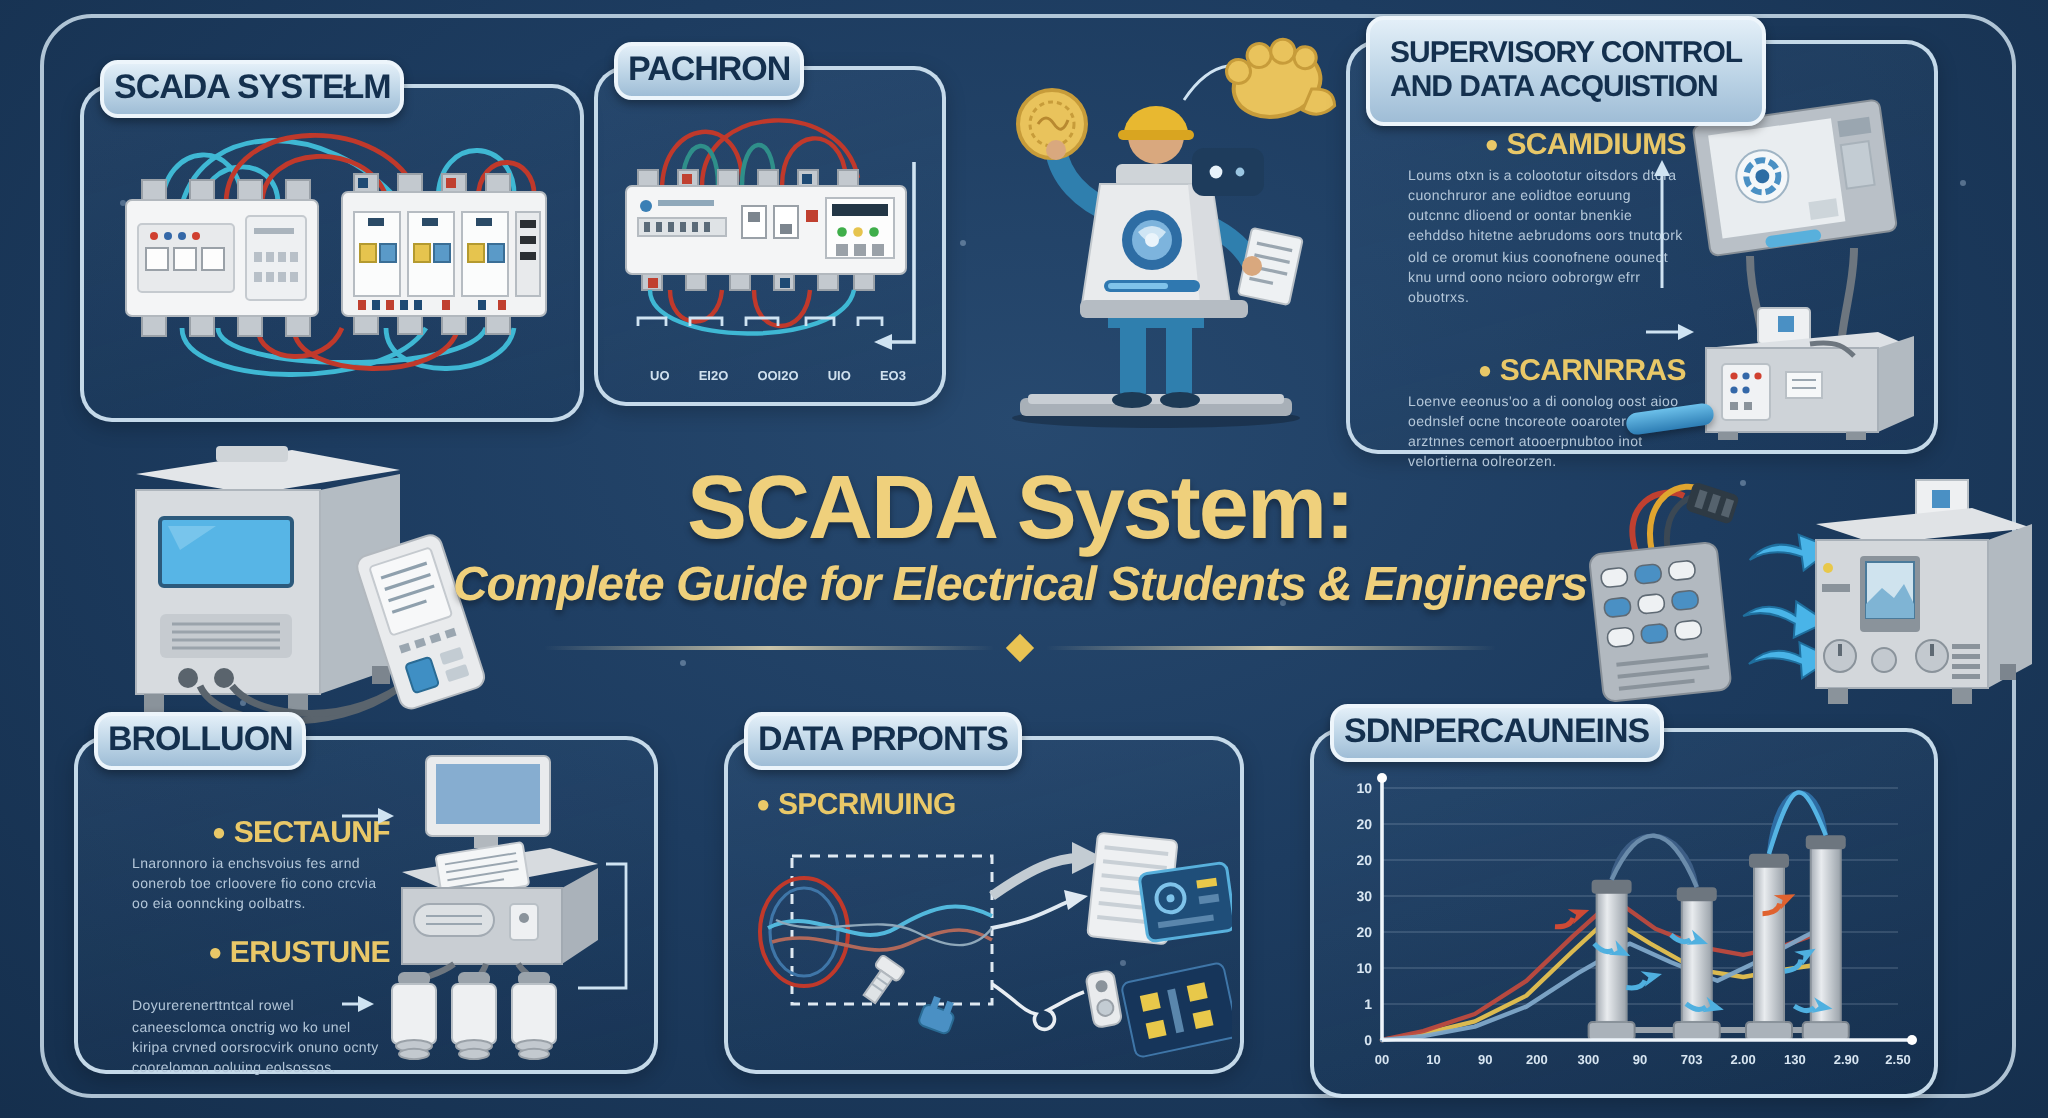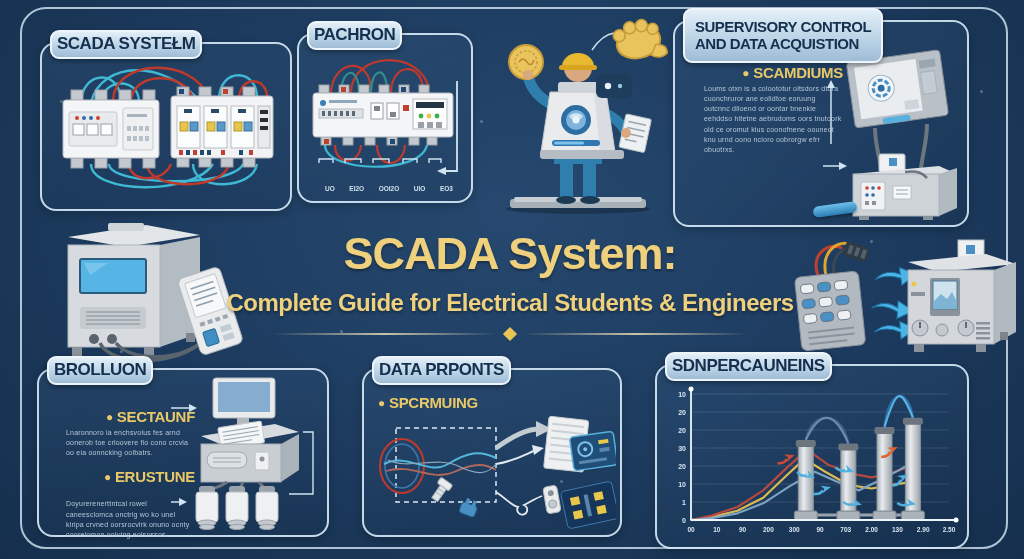--- a/index.html
+++ b/index.html
@@ -20,22 +20,22 @@
     box-shadow:0 2px 5px rgba(0,0,0,.35);}
   .badge.two-line{font-size:15px;line-height:1.1;padding:9px 10px;}
   .bullets{position:absolute;}
   .bullet{margin-bottom:10px;}
   .bullet-head{color:#e9c868;font-weight:bold;font-size:15px;letter-spacing:-.3px;text-align:right;}
   .bullet-head .dot{color:#e9c868;margin-right:4px;font-size:12px;vertical-align:1px;}
   .body-text{margin:3px 0 0 13px;color:#b4c7d9;font-size:7px;line-height:1.45;letter-spacing:.2px;}
   .title-block{position:absolute;left:170px;top:230px;width:680px;text-align:center;color:#efd07c;}
   .title-1{font-size:45px;font-weight:bold;letter-spacing:-1px;line-height:1.05;
     text-shadow:0 2px 3px rgba(0,0,0,.35);}
-  .title-2{font-size:24px;font-weight:bold;letter-spacing:-.5px;margin-top:12px;
-    text-shadow:0 2px 3px rgba(0,0,0,.35);}
+  .title-2{font-size:24px;font-weight:bold;letter-spacing:-.5px;margin-top:2px;
+    text-shadow:0 2px 3px rgba(0,0,0,.35);font-style:italic;}
   .divider{display:flex;align-items:center;justify-content:center;margin-top:12px;}
   .divider .line{height:2px;width:225px;background:linear-gradient(90deg,rgba(201,195,168,0),#c9c3a8,rgba(201,195,168,0));}
   .divider .diamond{width:10px;height:10px;margin:0 8px;background:#e9c353;transform:rotate(45deg);}
   .terminal-labels{position:absolute;left:26px;bottom:9px;width:128px;display:flex;
     justify-content:space-between;color:#cfe0ee;font-size:6.5px;font-weight:bold;}
   .pill{position:absolute;width:44px;height:11px;border-radius:6px;
     background:linear-gradient(180deg,#6cc0ea,#2d7db4);transform:rotate(-8deg);
     box-shadow:0 2px 3px rgba(0,0,0,.3);}
   svg{display:block;}
   .abs{position:absolute;}
@@ -285,20 +285,24 @@
 
   <section class="panel" style="left:673px;top:20px;width:292px;height:203px">
     <div class="badge two-line">
       <div>SUPERVISORY CONTROL</div>
       <div>AND DATA ACQUISTION</div>
     </div>
     <div class="bullets" style="left:16px;top:42px;width:152px">
       <div class="bullet">
         <div class="bullet-head"><span class="dot">●</span><span>SCAMDIUMS</span></div>
         <p class="body-text">Loums otxn is a coloototur oitsdors dtora cuonchruror ane eolidtoe eoruung outcnnc dlioend or oontar bnenkie eehddso hitetne aebrudoms oors tnutoork old ce oromut kius coonofnene oouneot knu urnd oono ncioro oobrorgw efrr obuotrxs.</p>
+      </div>
+      <div class="bullet" style="margin-top:22px">
+        <div class="bullet-head"><span class="dot">●</span><span>SCARNRRAS</span></div>
+        <p class="body-text">Loenve eeonus'oo a di oonolog oost aioo oednslef ocne tncoreote ooaroter arztnnes cemort atooerpnubtoo inot velortierna oolreorzen.</p>
       </div>
     </div>
     <svg class="abs" style="right:4px;top:26px" width="140" height="172" viewBox="0 0 140 172">
       <line x1="8" y1="36" x2="8" y2="96" stroke="#cfe3f2" stroke-width="1.5"></line>
       <polygon points="8,32 4,40 12,40" fill="#cfe3f2"></polygon>
       <line x1="0" y1="118" x2="20" y2="118" stroke="#cfe3f2" stroke-width="1.5"></line>
       <polygon points="24,118 16,114 16,122" fill="#cfe3f2"></polygon>
       <g transform="rotate(-8 74 45)">
         <rect x="28" y="8" width="94" height="66" rx="4" fill="#b9c0c7" stroke="#878f97"></rect>
         <rect x="35" y="14" width="62" height="52" fill="#e9edf0"></rect>

